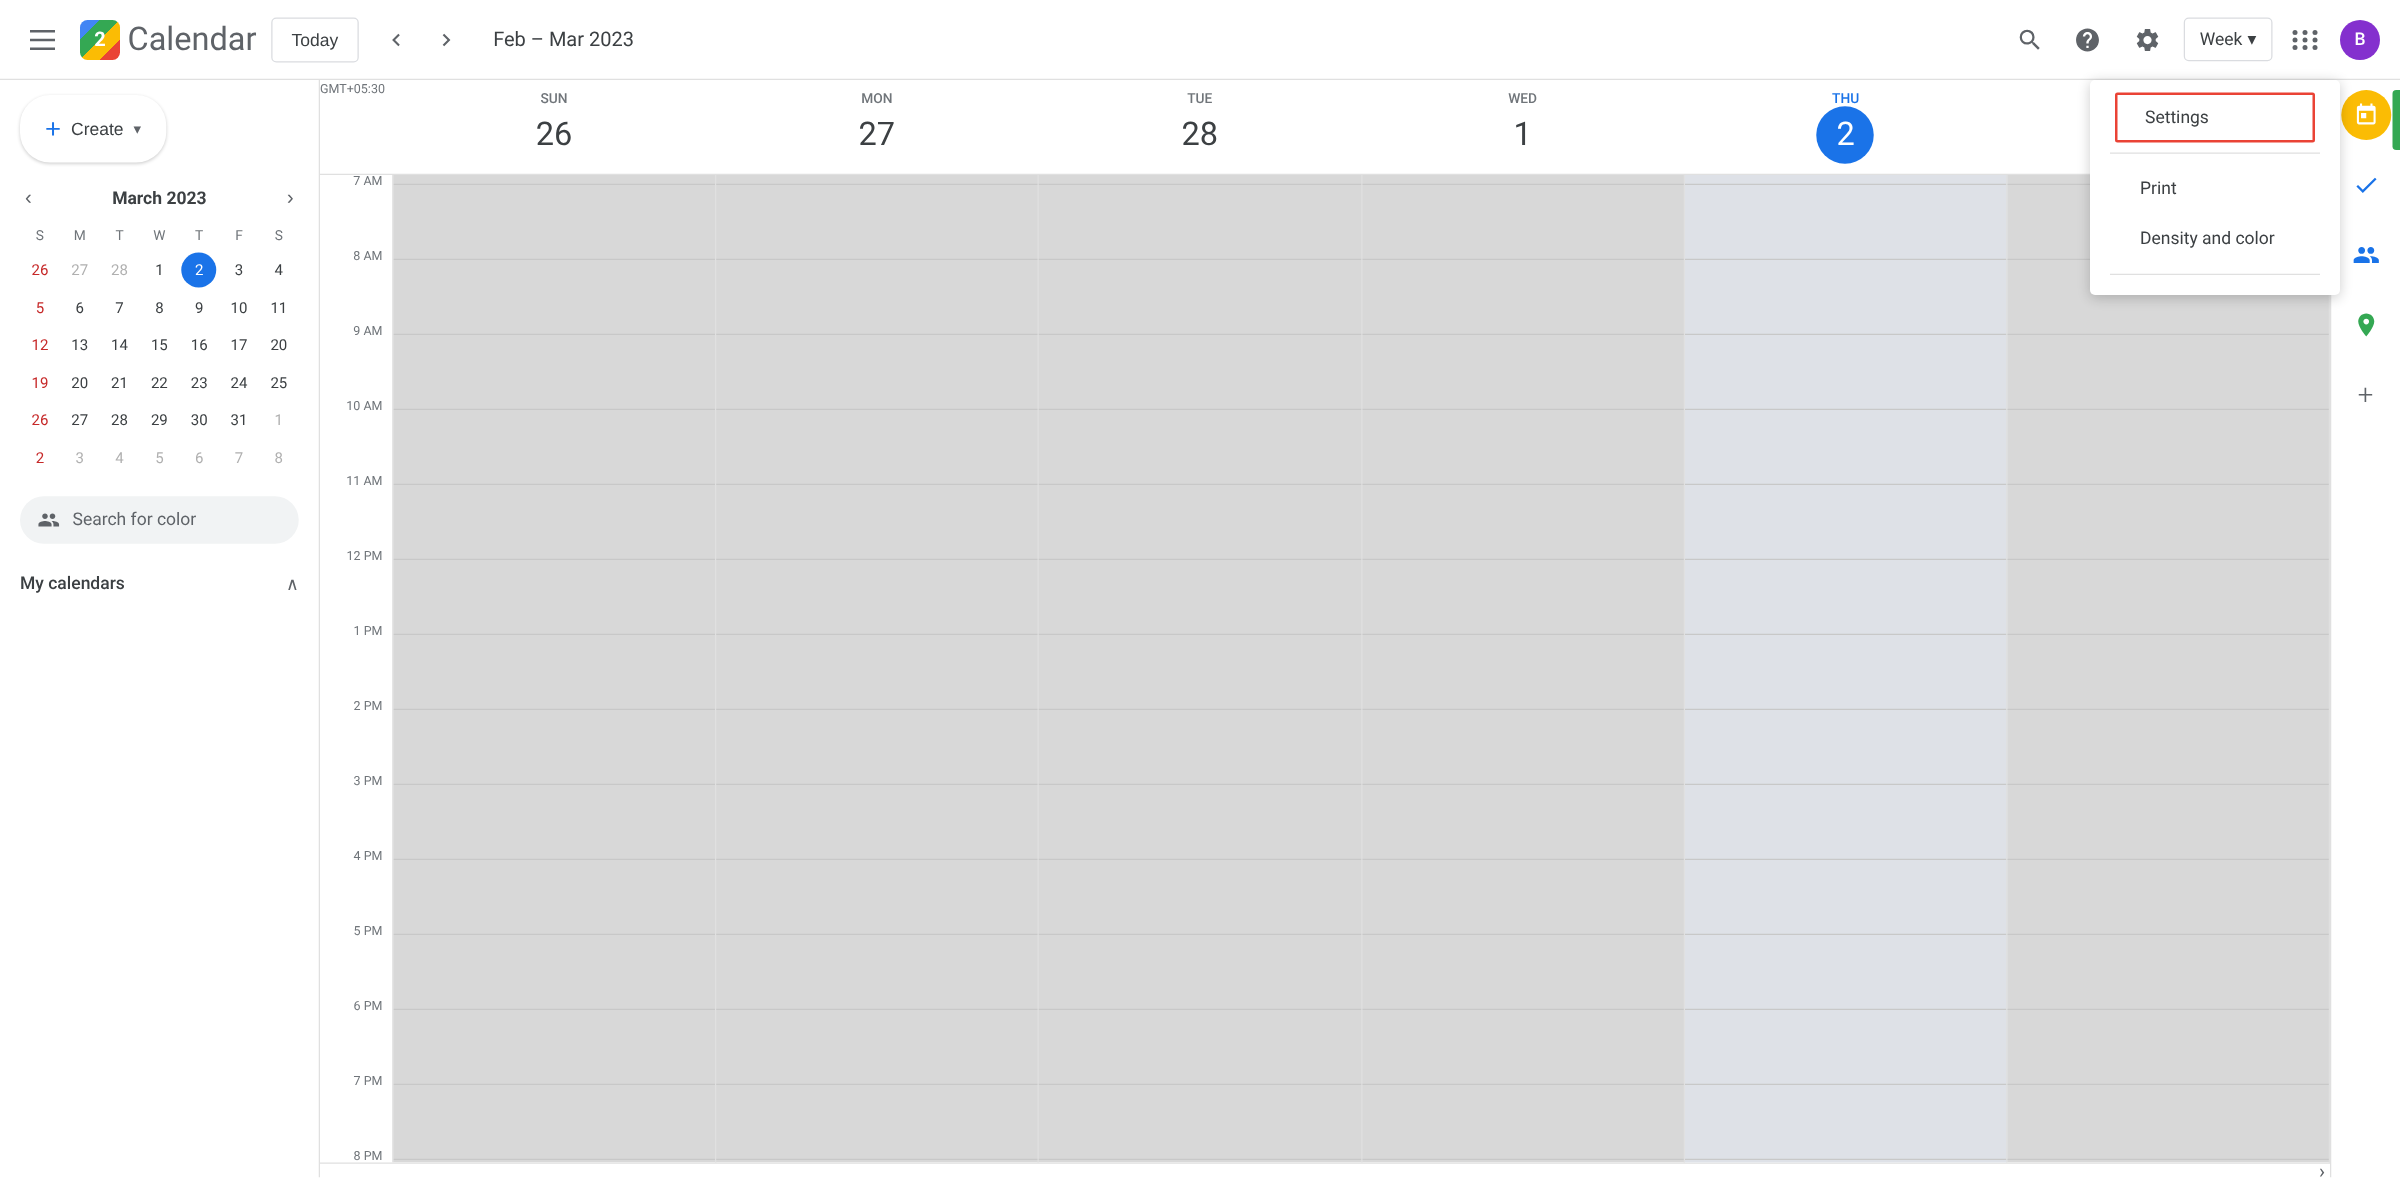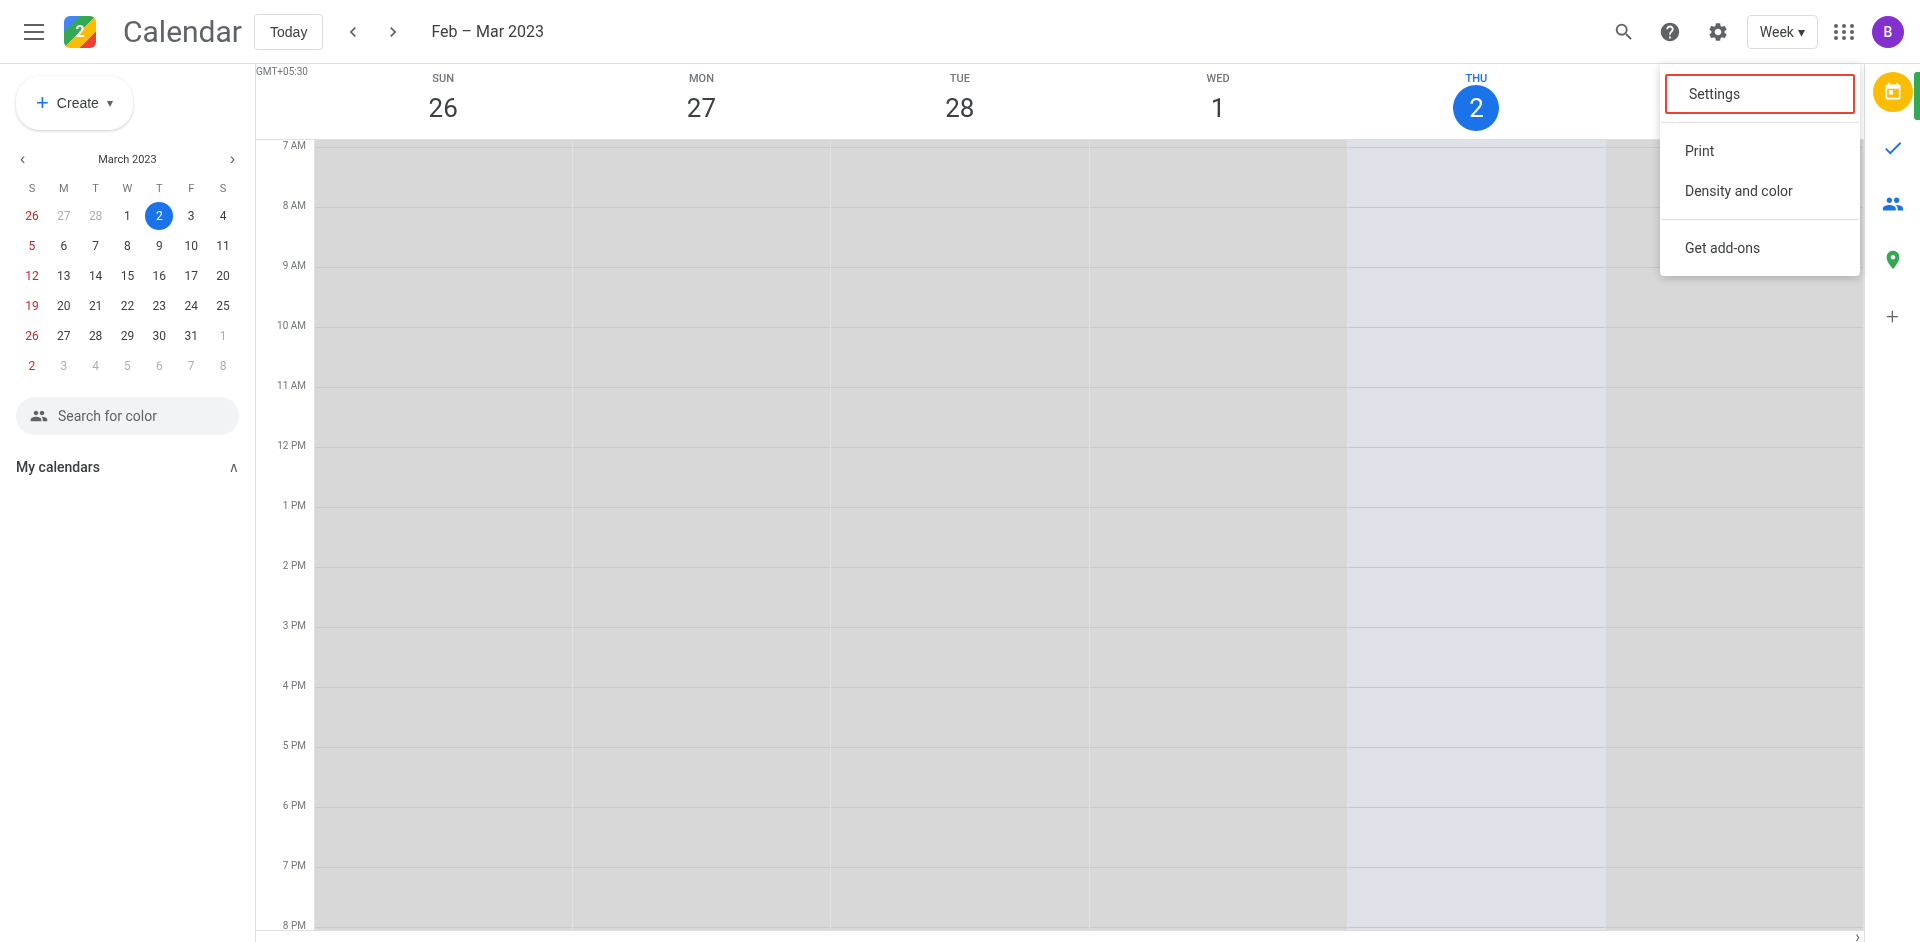--- a/index.html
+++ b/index.html
@@ -15,21 +15,21 @@
       position: relative;
       z-index: 100;
       background: #fff;
     }
     .header-left { display: flex; align-items: center; gap: 12px; }
     .hamburger-btn { background: none; border: none; cursor: pointer; padding: 8px; border-radius: 50%; display: flex; align-items: center; justify-content: center; }
     .hamburger-icon { display: flex; flex-direction: column; gap: 5px; }
     .hamburger-icon span { display: block; width: 20px; height: 2px; background: #5f6368; }
     .google-logo { display: flex; align-items: center; gap: 6px; }
     .logo-square { width: 32px; height: 32px; border-radius: 6px; background: linear-gradient(135deg, #4285f4 25%, #34a853 25% 50%, #fbbc04 50% 75%, #ea4335 75%); display: flex; align-items: center; justify-content: center; color: white; font-weight: bold; font-size: 16px; }
-    .logo-text { font-size: 30px; color: #5f6368; font-weight: 400; margin-left: 21px; }
+    .logo-text { font-size: 26px; color: #5f6368; font-weight: 400; }
     .today-btn { border: 1px solid #dadce0; background: #fff; padding: 9px 15px; border-radius: 4px; font-size: 14px; cursor: pointer; color: #3c4043; }
     .nav-arrows { display: flex; gap: 4px; }
     .nav-btn { background: none; border: none; cursor: pointer; padding: 8px; border-radius: 50%; display: flex; align-items: center; justify-content: center; }
     .date-range { font-size: 16px; color: #3c4043; font-weight: 400; margin-left: 8px; }
     .header-right { margin-left: auto; display: flex; align-items: center; gap: 8px; }
     .icon-btn { background: none; border: none; cursor: pointer; padding: 8px; border-radius: 50%; display: flex; align-items: center; justify-content: center; color: #5f6368; font-size: 20px; }
     .week-selector { border: 1px solid #dadce0; border-radius: 4px; padding: 8px 12px; font-size: 14px; cursor: pointer; display: flex; align-items: center; gap: 4px; background: #fff; color: #3c4043; }
     .apps-grid { display: grid; grid-template-columns: repeat(3,6px); gap: 2px; }
     .apps-dot { width: 4px; height: 4px; background: #5f6368; border-radius: 50%; }
     .avatar { width: 32px; height: 32px; border-radius: 50%; background: #8430ce; color: white; display: flex; align-items: center; justify-content: center; font-size: 14px; font-weight: 500; cursor: pointer; }
@@ -39,21 +39,21 @@
 
     
     .sidebar { width: 256px; min-width: 256px; padding: 12px 0; overflow-y: auto; border-right: 1px solid #e0e0e0; background: #fff; z-index: 10; }
     .create-btn { display: flex; align-items: center; gap: 8px; margin: 0 16px 16px 16px; padding: 14px 20px; border-radius: 24px; background: #fff; border: none; box-shadow: 0 1px 3px rgba(0,0,0,0.2); cursor: pointer; font-size: 14px; color: #3c4043; font-weight: 500; }
     .plus-icon { color: #1a73e8; font-size: 22px; font-weight: 300; }
     .arrow-icon { font-size: 12px; color: #5f6368; }
 
     
     .mini-cal { padding: 0 16px; margin-bottom: 16px; }
     .mini-cal-header { display: flex; align-items: center; justify-content: space-between; margin-bottom: 8px; }
-    .mini-cal-title { font-size: 11px; font-weight: 400; color: #3c4043; }
+    .mini-cal-title { font-size: 14px; font-weight: 700; color: #3c4043; }
     .mini-nav { background: none; border: none; cursor: pointer; color: #5f6368; font-size: 16px; padding: 4px; border-radius: 50%; }
     .mini-cal-grid { width: 100%; }
     .mini-cal-grid .day-headers { display: grid; grid-template-columns: repeat(7,1fr); text-align: center; margin-bottom: 4px; }
     .mini-cal-grid .day-header { font-size: 11px; color: #70757a; padding: 2px 0; }
     .mini-cal-grid .week-row { display: grid; grid-template-columns: repeat(7,1fr); text-align: center; }
     .mini-cal-grid .day-cell { font-size: 12px; color: #3c4043; padding: 4px 2px; cursor: pointer; border-radius: 50%; width: 28px; height: 28px; display: flex; align-items: center; justify-content: center; margin: 1px auto; }
     .mini-cal-grid .day-cell.today { background: #1a73e8; color: #fff; border-radius: 50%; }
     .mini-cal-grid .day-cell.other-month { color: #b0b0b0; }
     .mini-cal-grid .day-cell.sunday { color: #c62828; }
 
@@ -78,21 +78,21 @@
     .time-label { height: 60px; display: flex; align-items: flex-start; justify-content: flex-end; padding-right: 8px; font-size: 10px; color: #70757a; padding-top: 0; position: relative; top: -8px; }
     .time-label:first-child { font-size: 10px; color: #70757a; }
     .grid-cols { flex: 1; display: flex; border-left: 1px solid #e0e0e0; }
     .grid-col { flex: 1; border-right: 1px solid #e0e0e0; position: relative; }
     .hour-line { height: 60px; border-bottom: 1px solid #e0e0e0; }
     .grid-col.today-col { background: rgba(26, 115, 232, 0.04); }
 
     
     .right-sidebar { width: 56px; border-left: 1px solid #e0e0e0; display: flex; flex-direction: column; align-items: center; padding: 8px 0; gap: 16px; background: #fff; }
     .right-icon { display: flex; align-items: center; justify-content: center; width: 40px; height: 40px; border-radius: 50%; cursor: pointer; font-size: 18px; }
-    .dropdown-menu { position: fixed; top: 64px; right: 60px; background: #fff; border-radius: 4px; box-shadow: 0 2px 10px rgba(0,0,0,0.2); min-width: 200px; z-index: 300; padding: 8px 1px; }
+    .dropdown-menu { position: fixed; top: 64px; right: 48px; background: #fff; border-radius: 4px; box-shadow: 0 2px 10px rgba(0,0,0,0.2); min-width: 200px; z-index: 300; padding: 8px 16px; }
     .dropdown-item { padding: 12px 24px; font-size: 14px; color: #3c4043; cursor: pointer; display: block; }
     .dropdown-item.active { border: 2px solid #ea4335; color: #ea4335; padding: 10px 22px; }
     .dropdown-divider { height: 1px; background: #e0e0e0; margin: 8px 0; }
 
     
     .time-grid::-webkit-scrollbar { width: 8px; }
     .time-grid::-webkit-scrollbar-track { background: #f1f1f1; }
     .time-grid::-webkit-scrollbar-thumb { background: #bbb; border-radius: 4px; }
 
     
@@ -478,14 +478,13 @@
     <div style="width:6px; height:48px; background:#34a853; border-radius:3px 0 0 3px; position:absolute; right:0;"></div>
   </div>
 </div>
 
 <div class="dropdown-menu">
   <div class="dropdown-item active" style="border: 2px solid #ea4335; color: #3c4043; padding: 10px 22px; margin: 2px 4px; border-radius: 2px;">Settings</div>
   <div class="dropdown-divider"></div>
   <div class="dropdown-item">Print</div>
   <div class="dropdown-item">Density and color</div>
   <div class="dropdown-divider"></div>
-  <div class="dropdown-item">Get add-ons</div>
 </div>
 
 </body></html>

